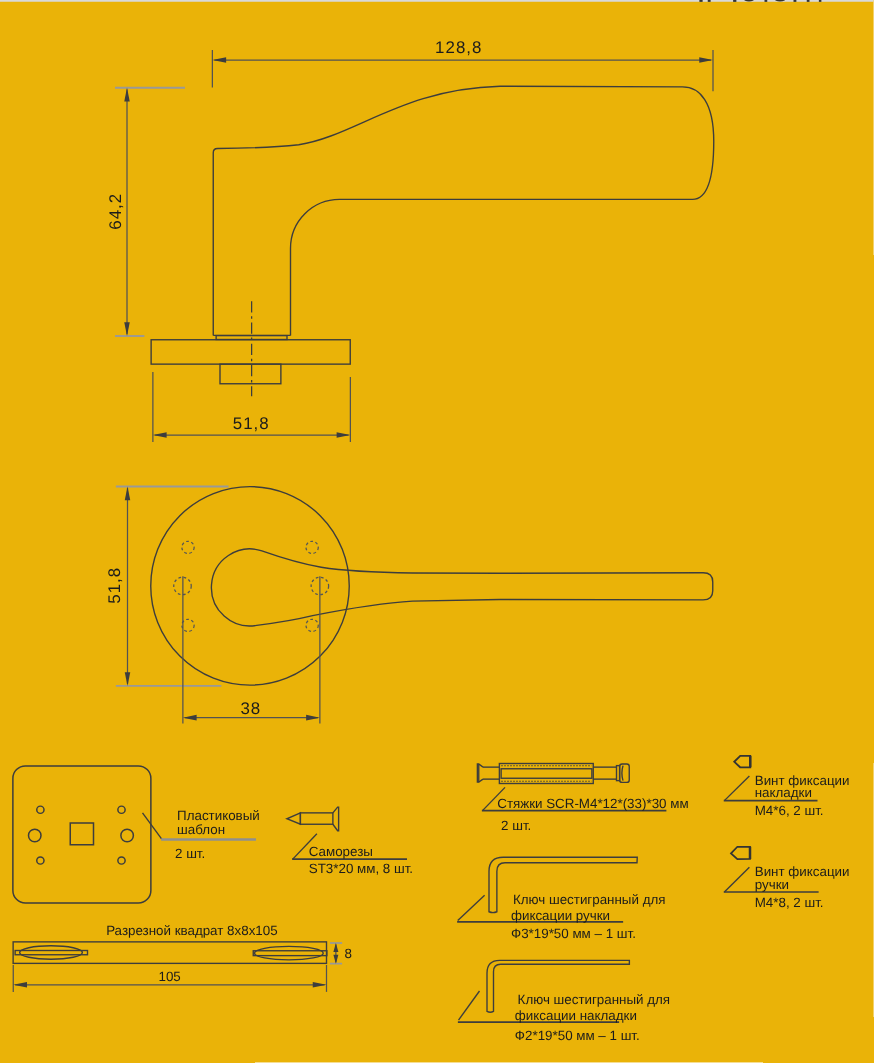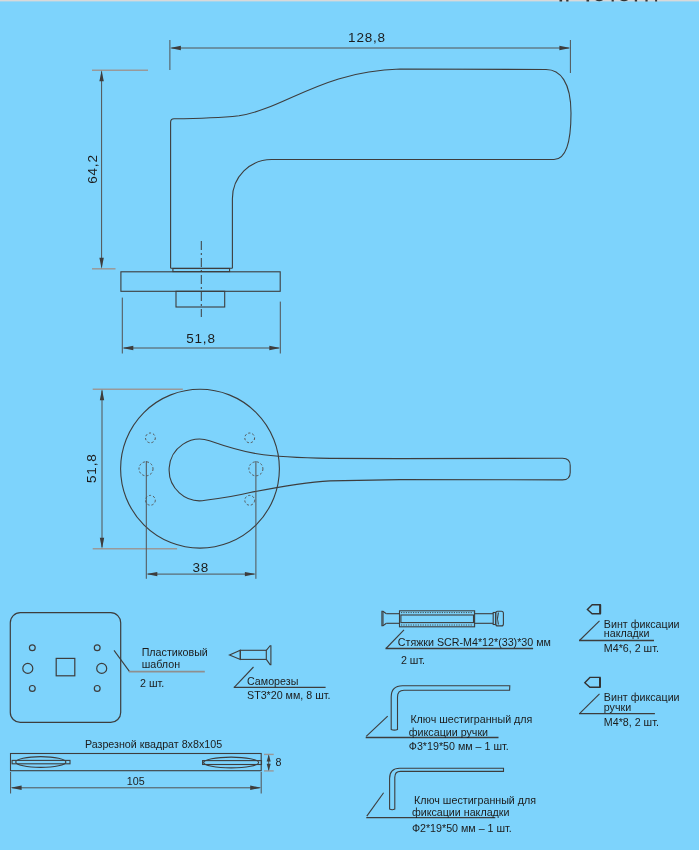--- a/index.html
+++ b/index.html
@@ -1,16 +1,16 @@
 <!DOCTYPE html>
 <html><head>
 <meta charset="utf-8">
 <style>
   html,body{margin:0;padding:0;background:#ffffff;}
-  #page{position:relative;width:699px;height:850px;background:#7dd3fc;overflow:hidden;
+  #page{position:relative;width:699px;height:850px;background:#eab308;overflow:hidden;
         font-family:"Liberation Sans", sans-serif;}
   svg{position:absolute;left:0;top:0;}
   text{font-family:"Liberation Sans", sans-serif;fill:#1c1c1c;}
 </style>
 </head>
 <body>
 <div id="page">
 <svg width="699" height="850" viewBox="0 0 699 850">
 
   <rect x="0" y="0" width="699" height="1.4" fill="#d9d9d9"></rect>

